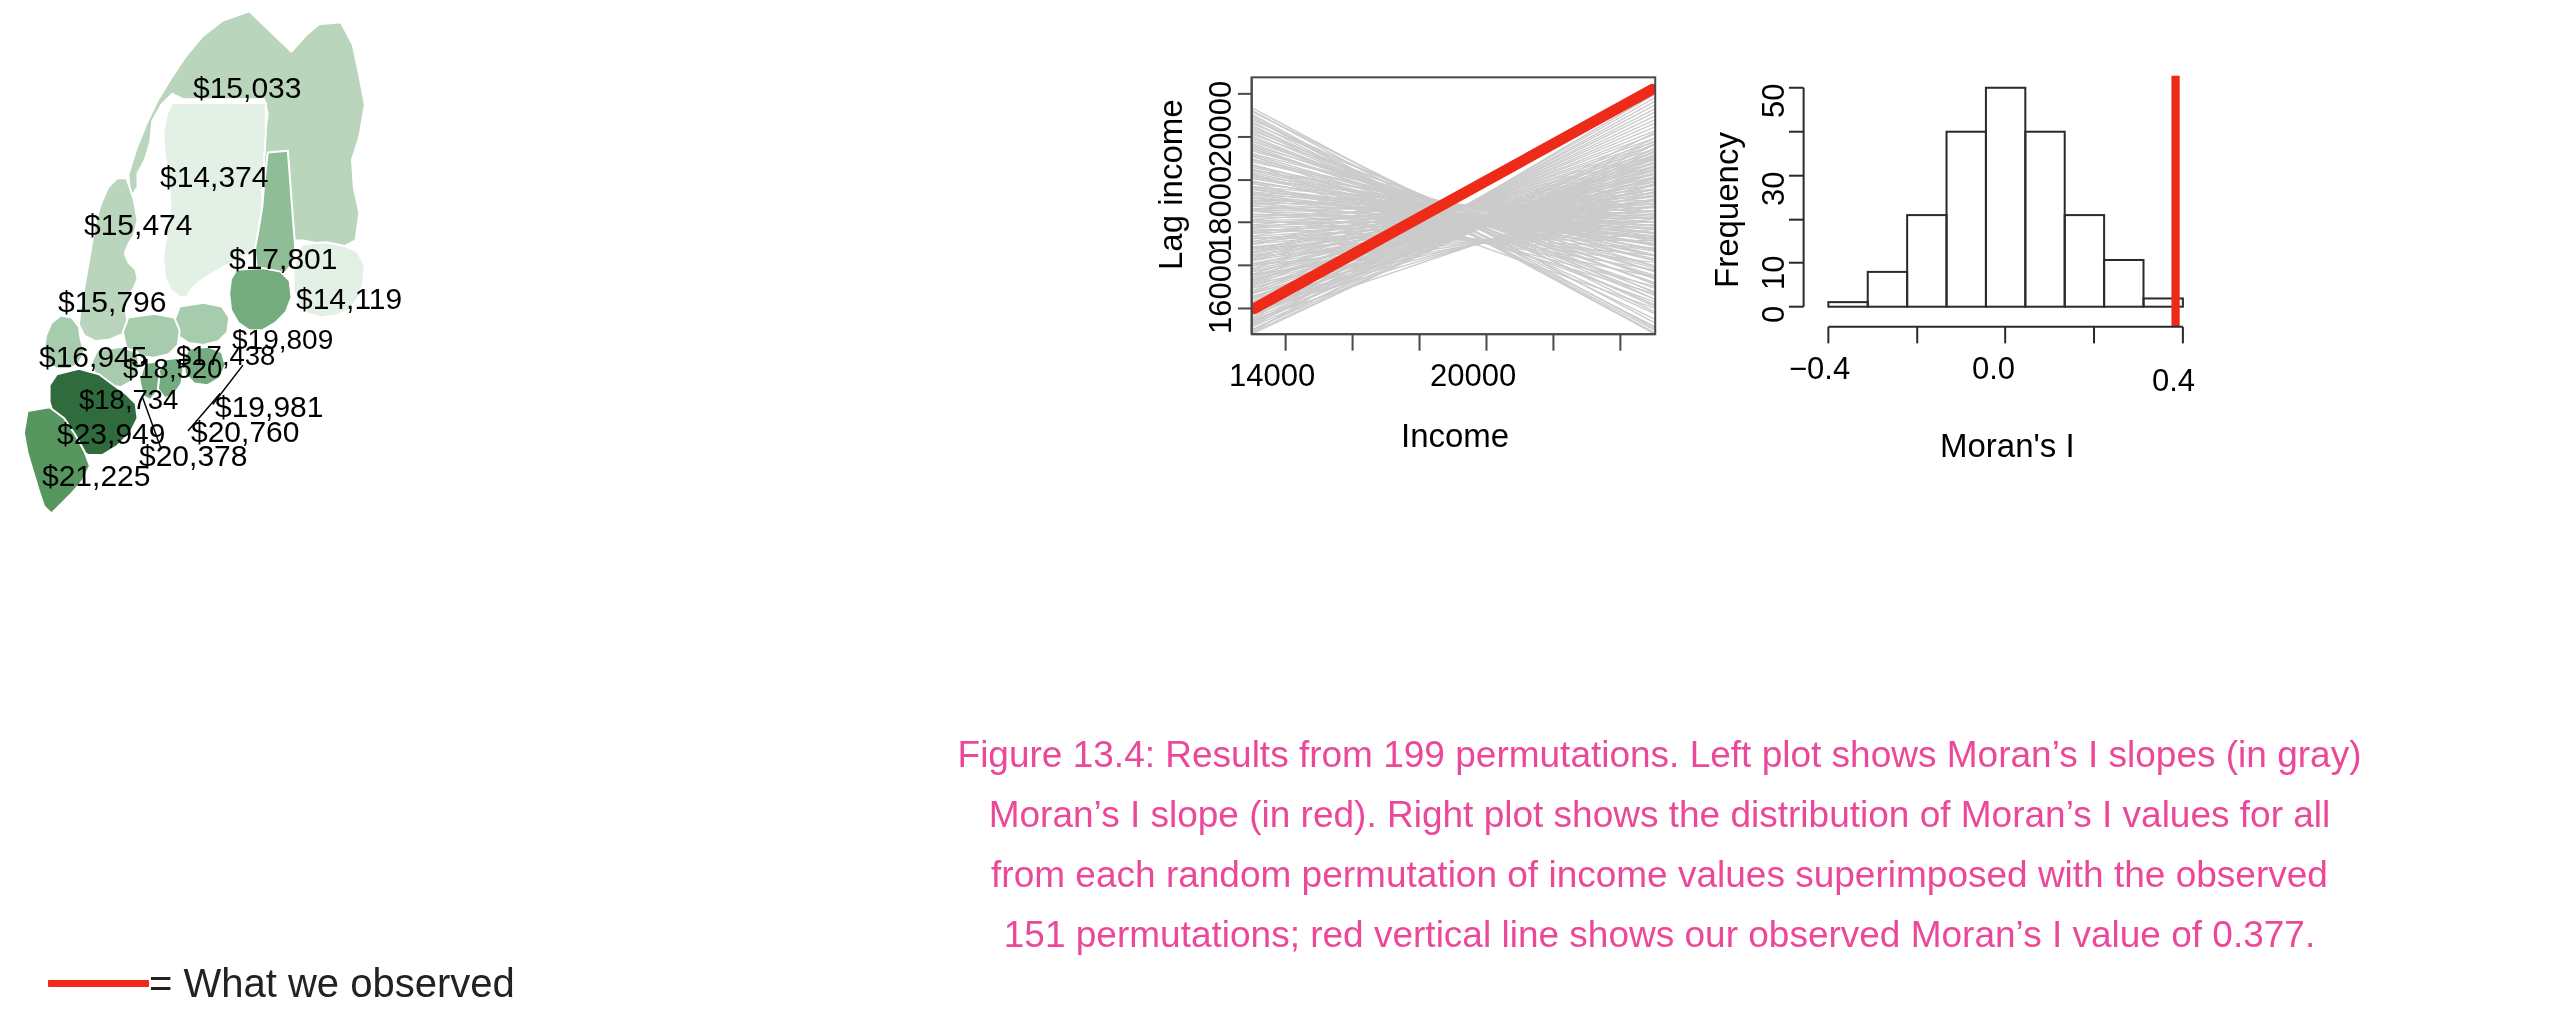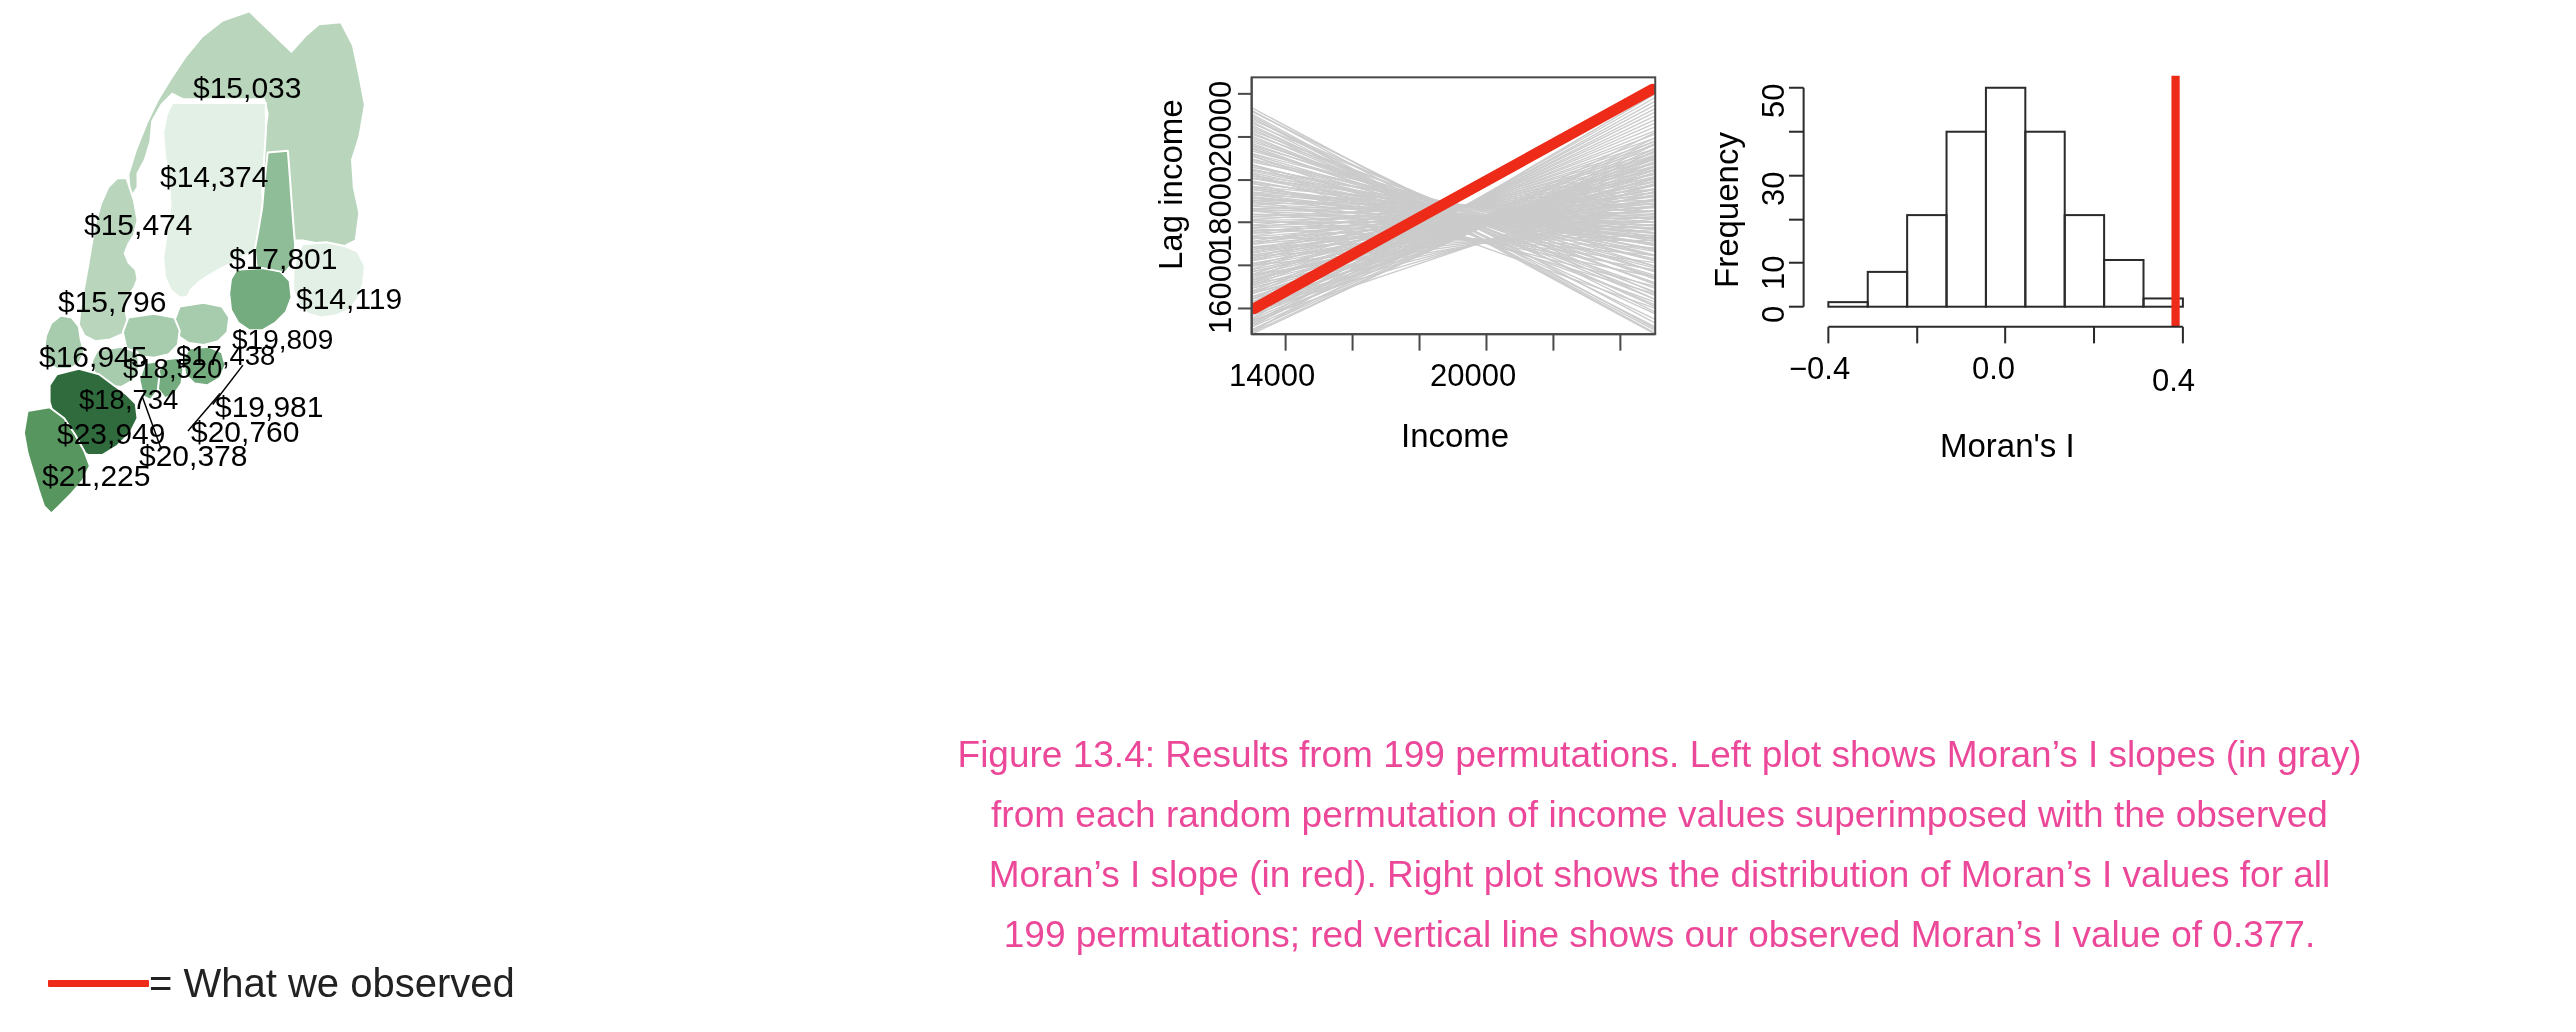--- a/index.html
+++ b/index.html
@@ -402,19 +402,19 @@
     
     <div class="tick-lab" style="left:66px;top:292px;">−0.4</div>
     <div class="tick-lab" style="left:249px;top:292px;">0.0</div>
     <div class="tick-lab" style="left:429px;top:292px;margin-top:12px;">0.4</div>
     
     <div class="axis-title" style="left:217px;top:356px;margin-top:12px;">Moran's I</div>
   </div>
 
   <div id="caption">
     <div>Figure 13.4: Results from 199 permutations. Left plot shows Moran’s I slopes (in gray)</div>
+    <div>Moran’s I slope (in red). Right plot shows the distribution of Moran’s I values for all</div>
     <div>from each random permutation of income values superimposed with the observed</div>
-    <div>Moran’s I slope (in red). Right plot shows the distribution of Moran’s I values for all</div>
-    <div>199 permutations; red vertical line shows our observed Moran’s I value of 0.377.</div>
+    <div>151 permutations; red vertical line shows our observed Moran’s I value of 0.377.</div>
   </div>
 
 </div>
 
 
 </body></html>

